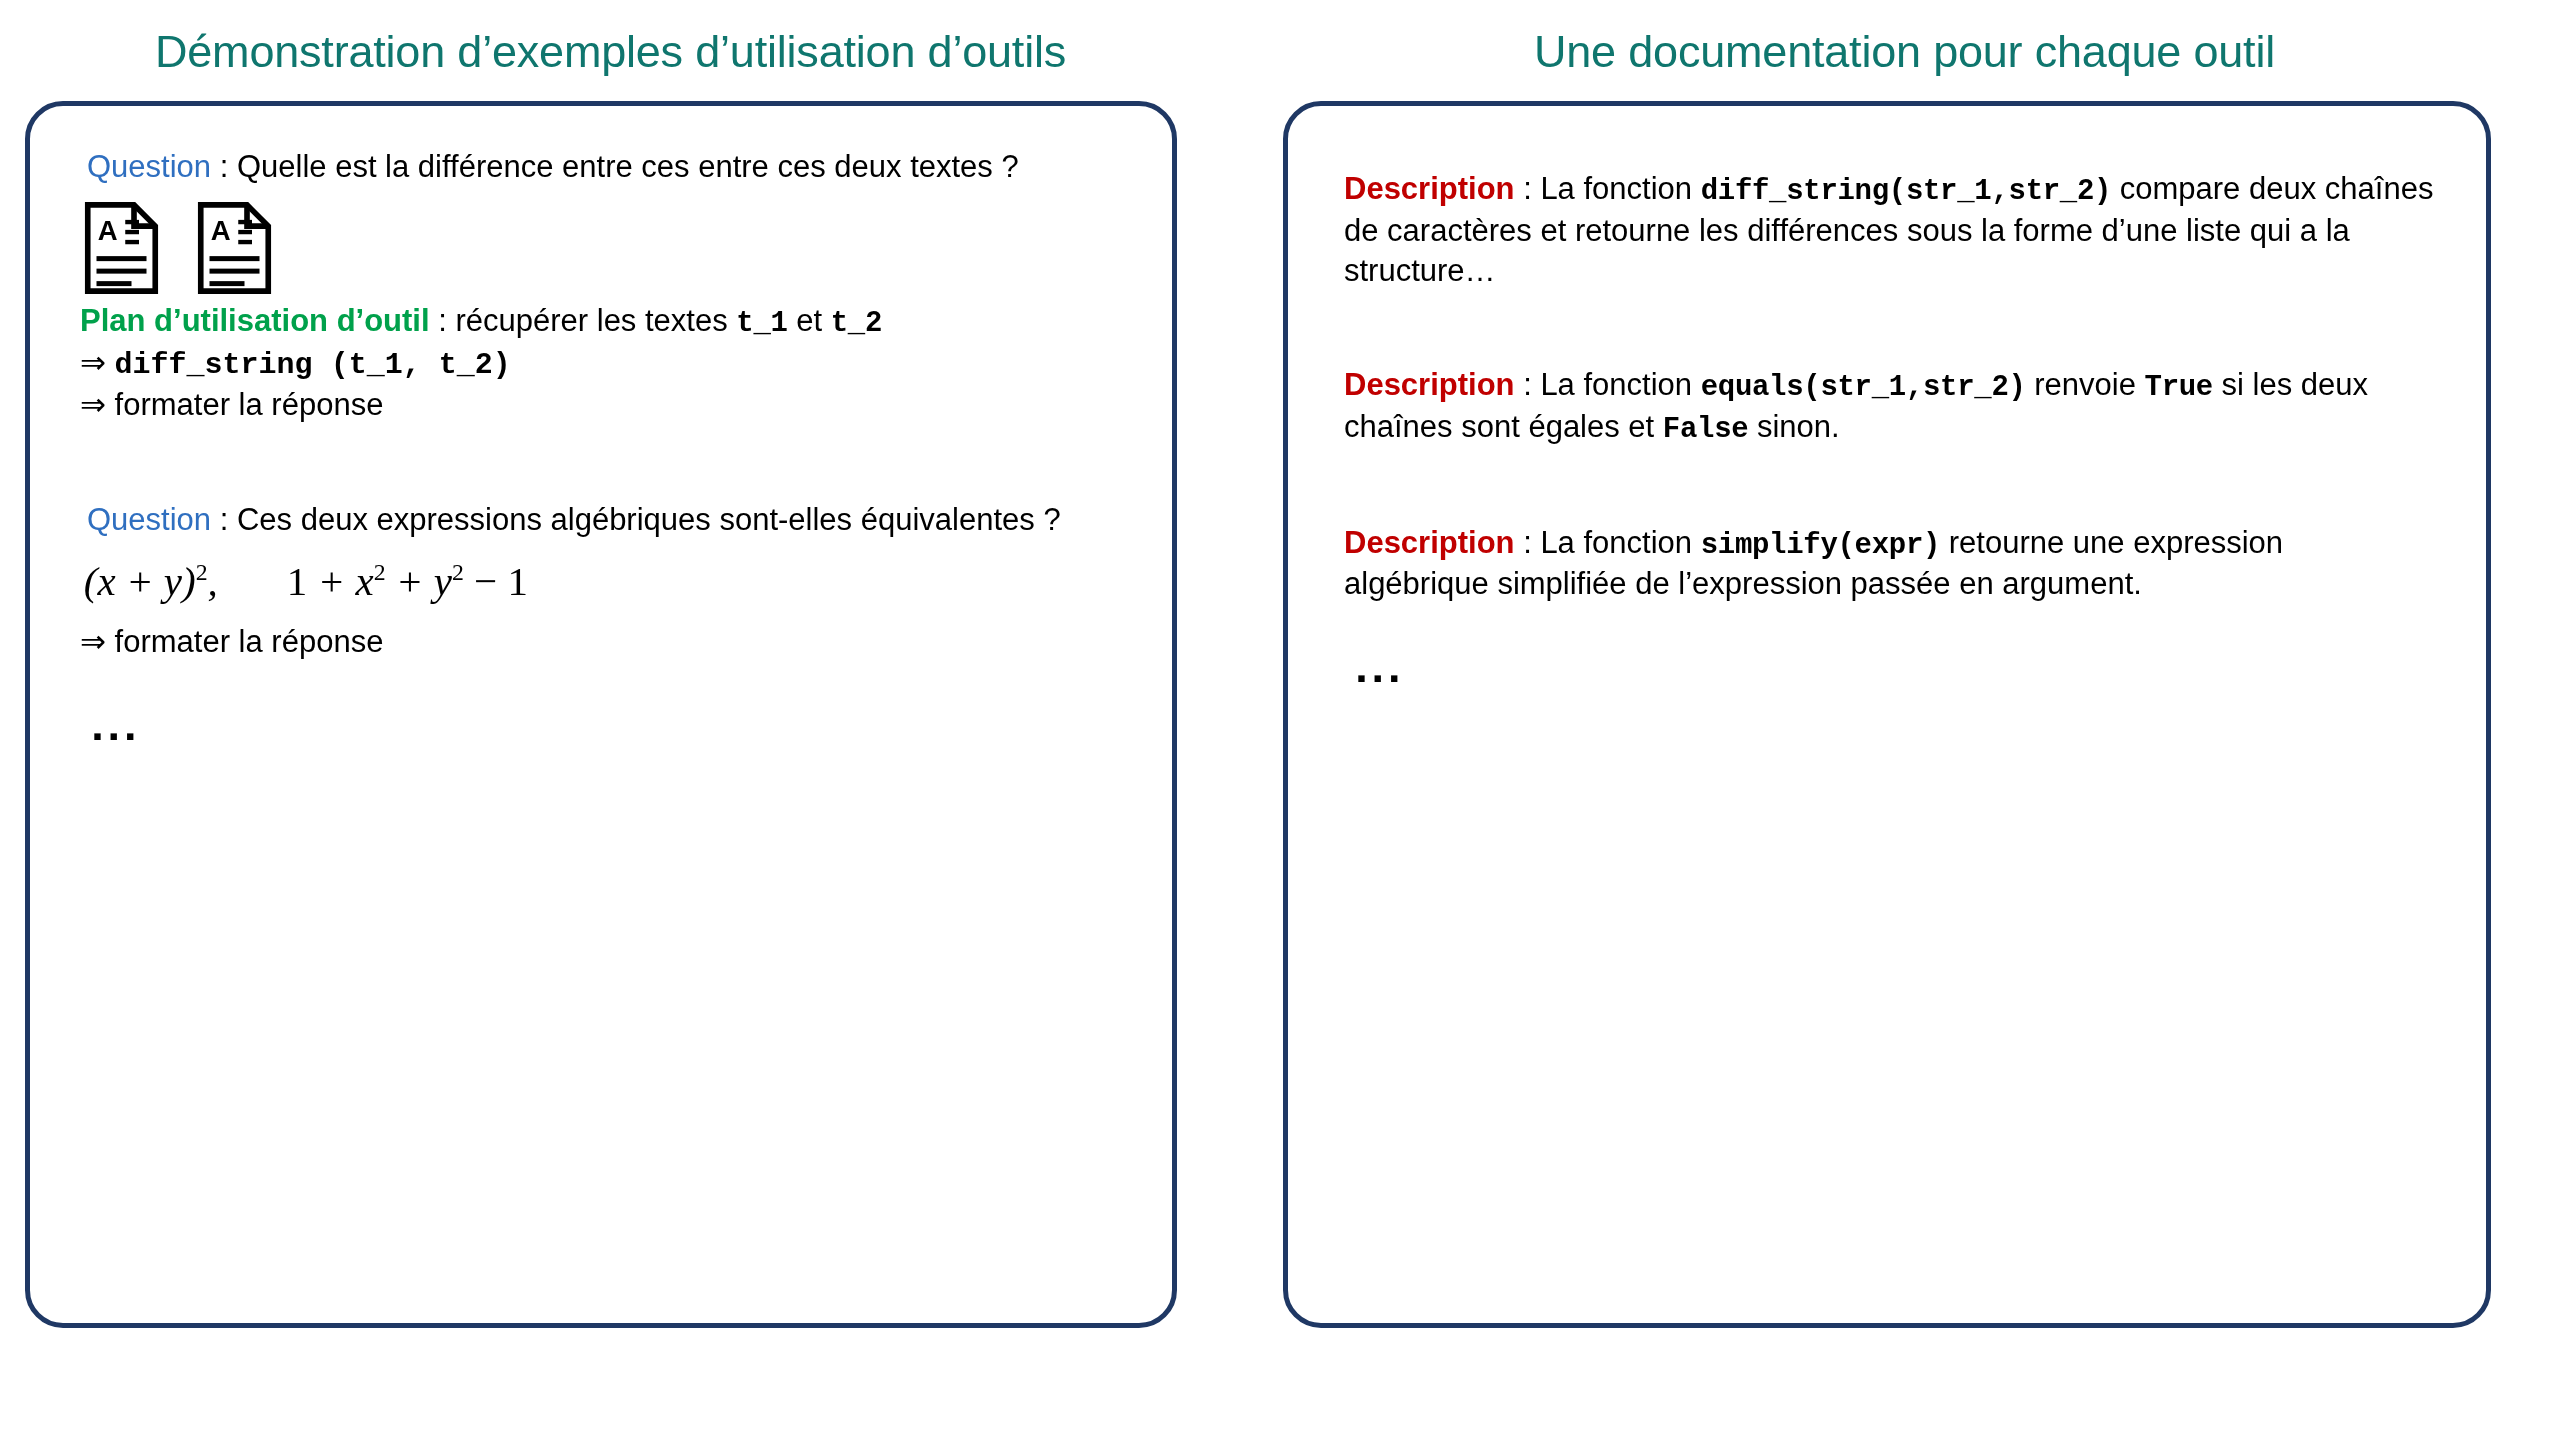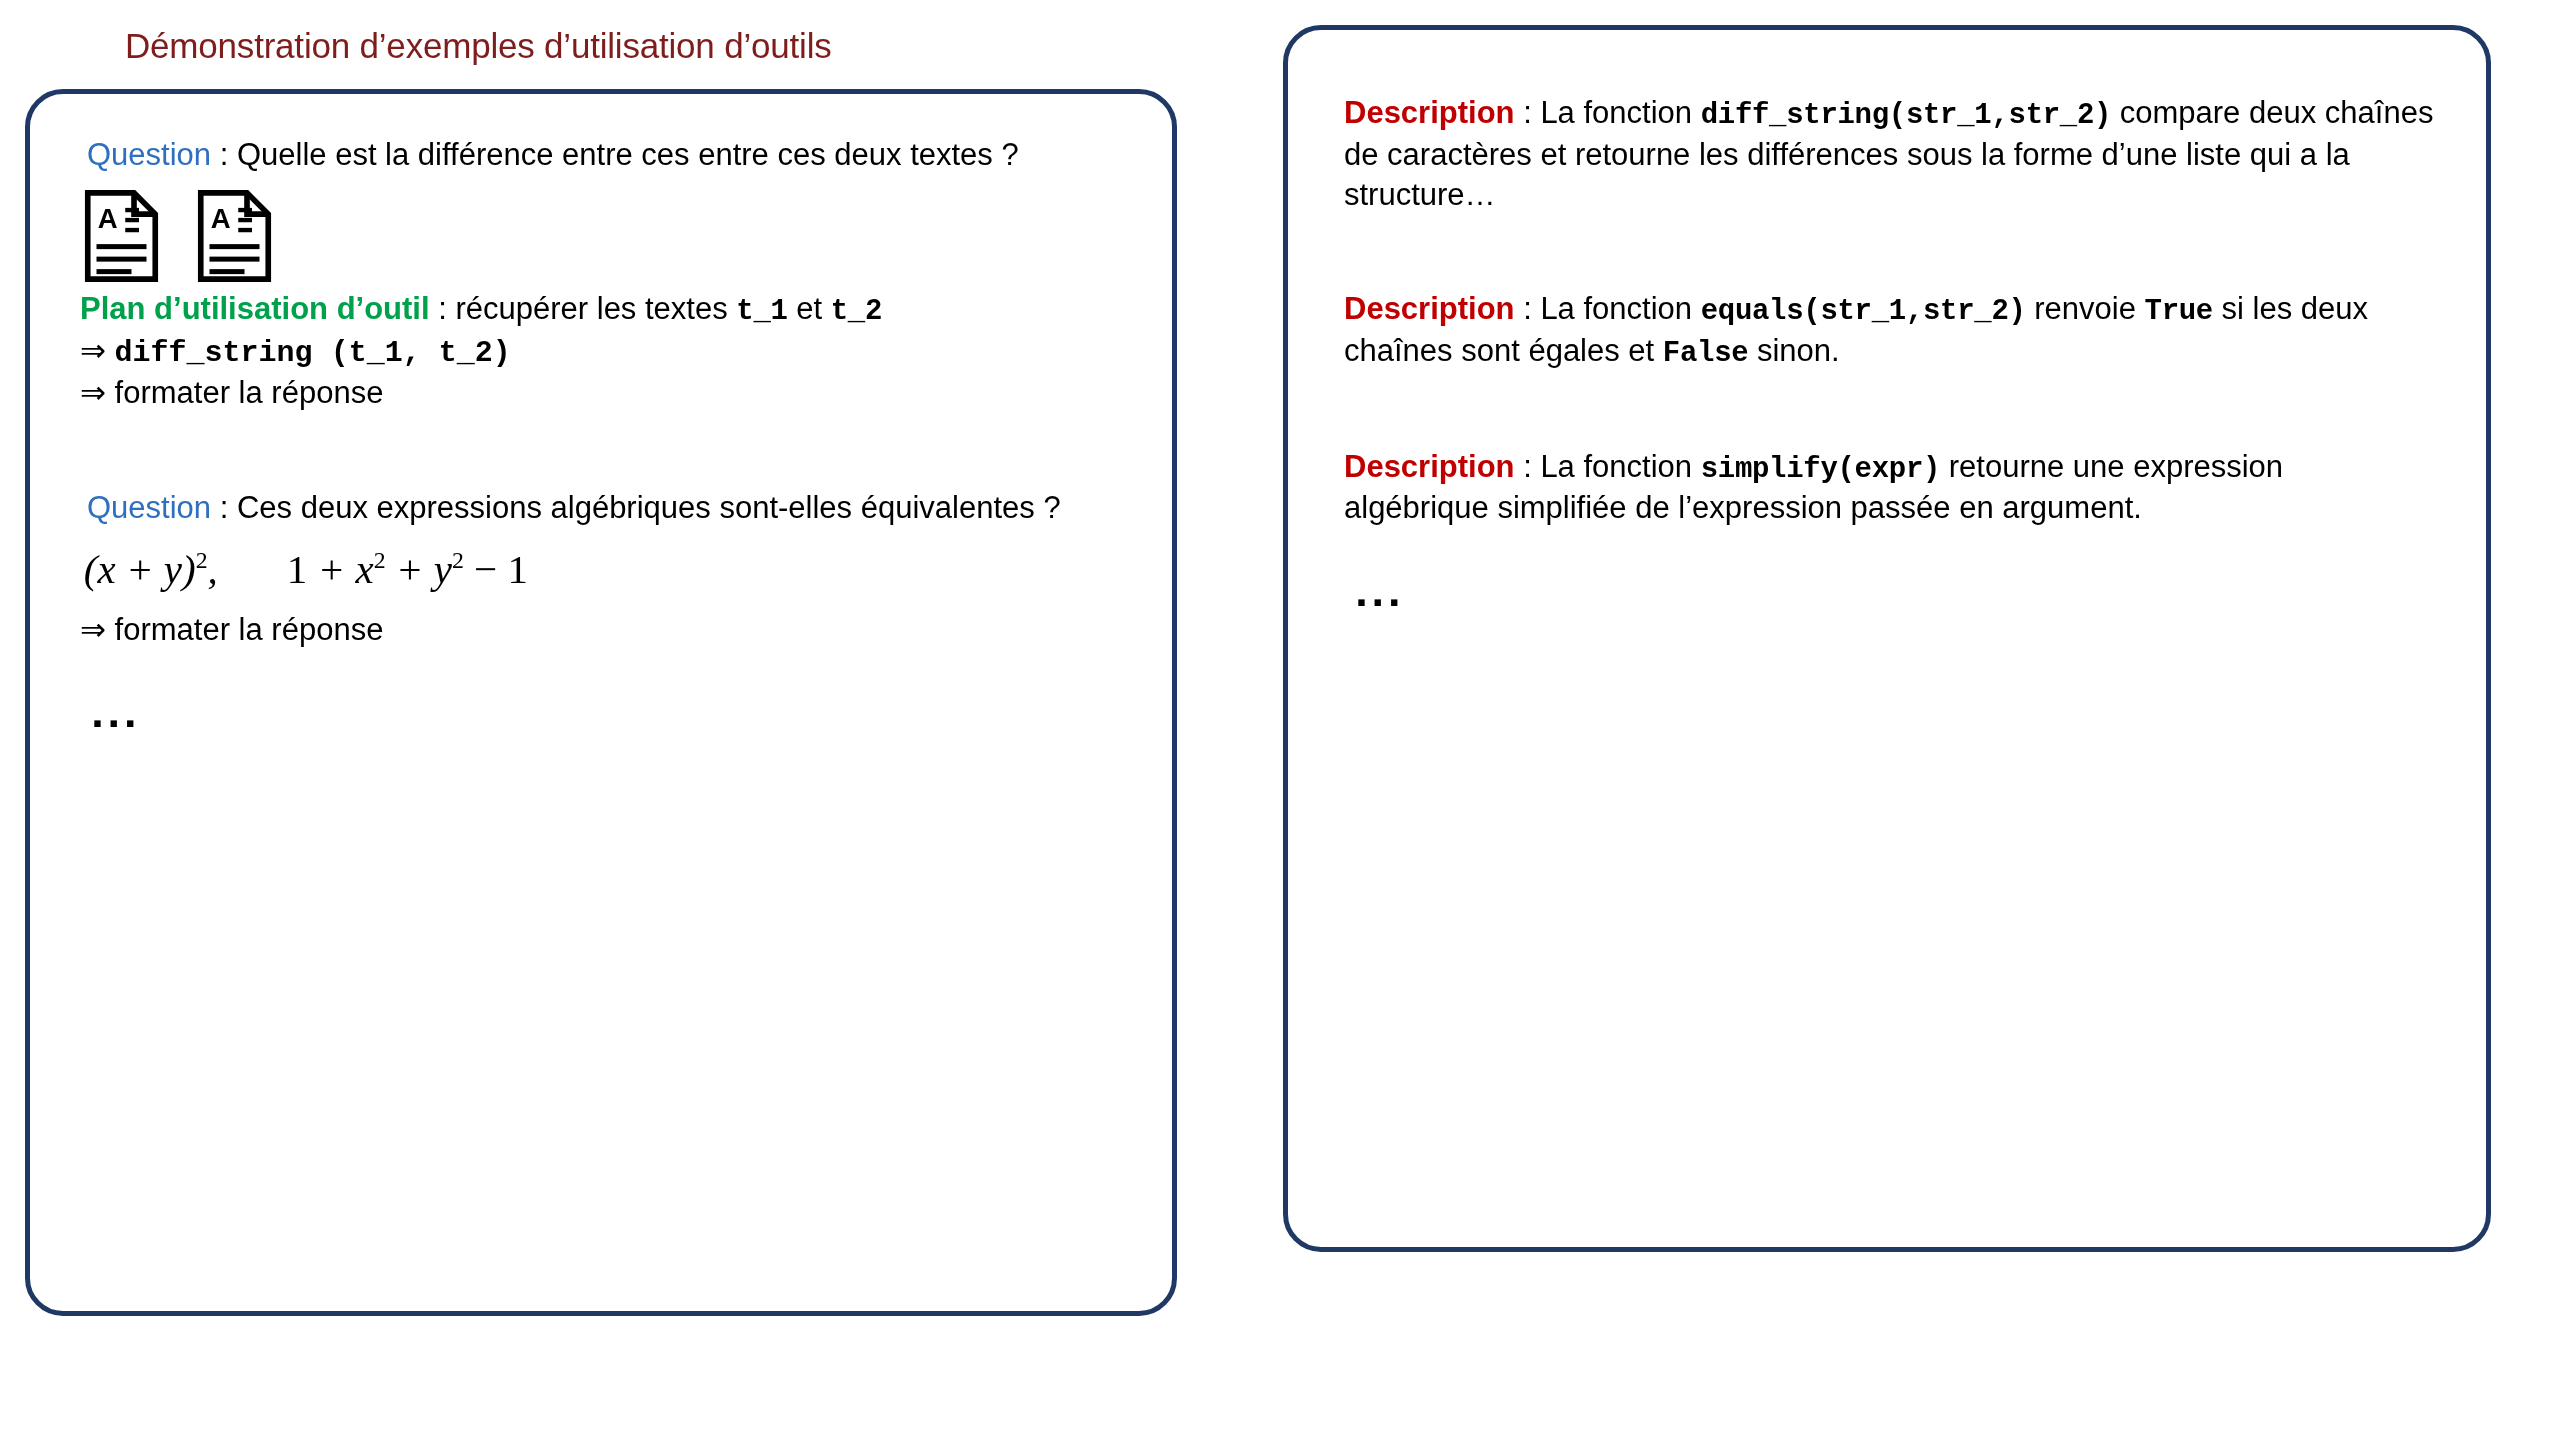--- a/index.html
+++ b/index.html
@@ -35,24 +35,24 @@
   }
   .col-left {
     width: 1227px;
     padding: 25px 0 0 25px;
   }
   .col-right {
     width: 1349px;
     padding: 25px 50px 0 56px;
   }
   .col-heading {
-    font-size: 35px;
+    font-size: 45px;
     line-height: 1.22;
-    text-align: left;
-    color: #7f1d1d;
+    text-align: center;
+    color: #0f766e;
     font-weight: 400;
     margin: 0 0 21px 0;
     letter-spacing: -0.2px;
   }
   .col-left .col-heading {
     padding: 0 131px 0 100px;
   }
   .col-right .col-heading {
     padding: 0 12.5px;
   }
@@ -208,20 +208,21 @@
 
 
 
         <div class="arrow-line">⇒ formater la réponse</div>
 
         <div class="ellipsis">...</div>
       </div>
     </div>
 
     <div class="col col-right">
+      <div class="col-heading">Une documentation pour chaque outil</div>
 
       <div class="card card-right">
 
         <div class="blk desc-block">
           <span class="lbl-desc">Description</span><span> : </span><span>La  fonction </span><span class="mono">diff_string(str_1,str_2)</span><span> compare deux chaînes de caractères et retourne les différences sous la forme d’une liste qui a la structure…</span>
         </div>
 
         <div class="gap-desc"></div>
 
         <div class="blk desc-block">

